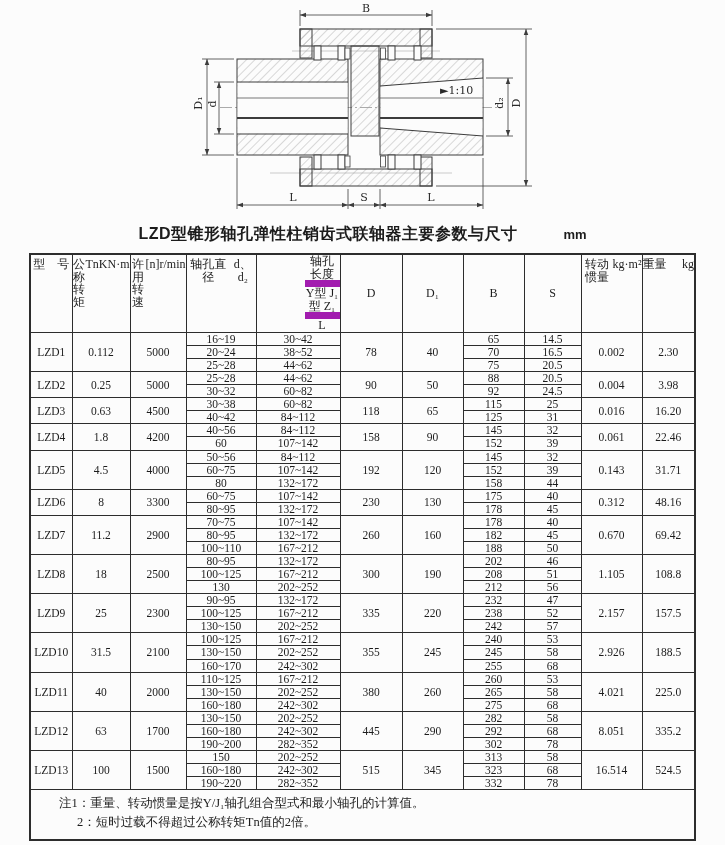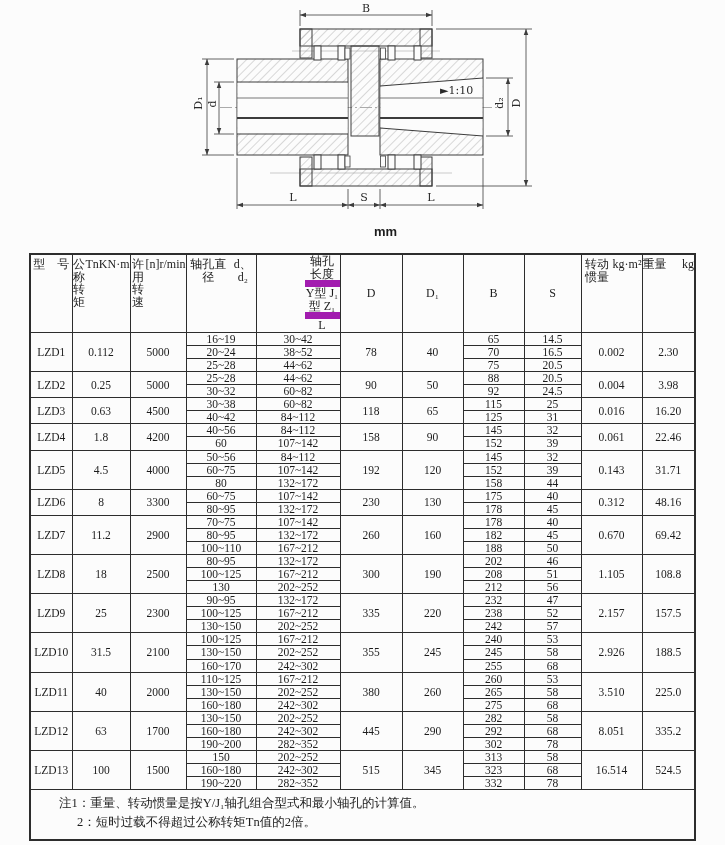--- a/index.html
+++ b/index.html
@@ -147,20 +147,21 @@
       <text x="203" y="110" text-anchor="middle" transform="rotate(-90 199 107)">D₁</text>
       <text x="217" y="111" text-anchor="middle" transform="rotate(-90 213 108)">d</text>
       <text x="293" y="201" text-anchor="middle">L</text>
       <text x="364" y="201" text-anchor="middle">S</text>
       <text x="431" y="201" text-anchor="middle">L</text>
       <text x="440" y="94" text-anchor="start">►1:10</text>
     </g>
   </svg>
 
   <div class="title-row">
+    <span class="t">LZD型锥形轴孔弹性柱销齿式联轴器主要参数与尺寸</span>
     <span class="u">mm</span>
   </div>
 
   <table class="params">
     <colgroup>
       <col style="width:42px">
         <col style="width:58px">
         <col style="width:56px">
       <col style="width:70px">
         <col style="width:84px">
@@ -453,21 +454,21 @@
         <tr>
           <td rowspan="3">LZD11</td>
           <td rowspan="3">40</td>
           <td rowspan="3">2000</td>
           <td>110~125</td>
           <td>167~212</td>
           <td rowspan="3">380</td>
           <td rowspan="3">260</td>
           <td>260</td>
           <td>53</td>
-          <td rowspan="3">3.510</td>
+          <td rowspan="3">4.021</td>
           <td rowspan="3">225.0</td>
         </tr>
         <tr>
           <td>130~150</td>
           <td>202~252</td>
           <td>265</td>
           <td>58</td>
         </tr>
         <tr>
           <td>160~180</td>

